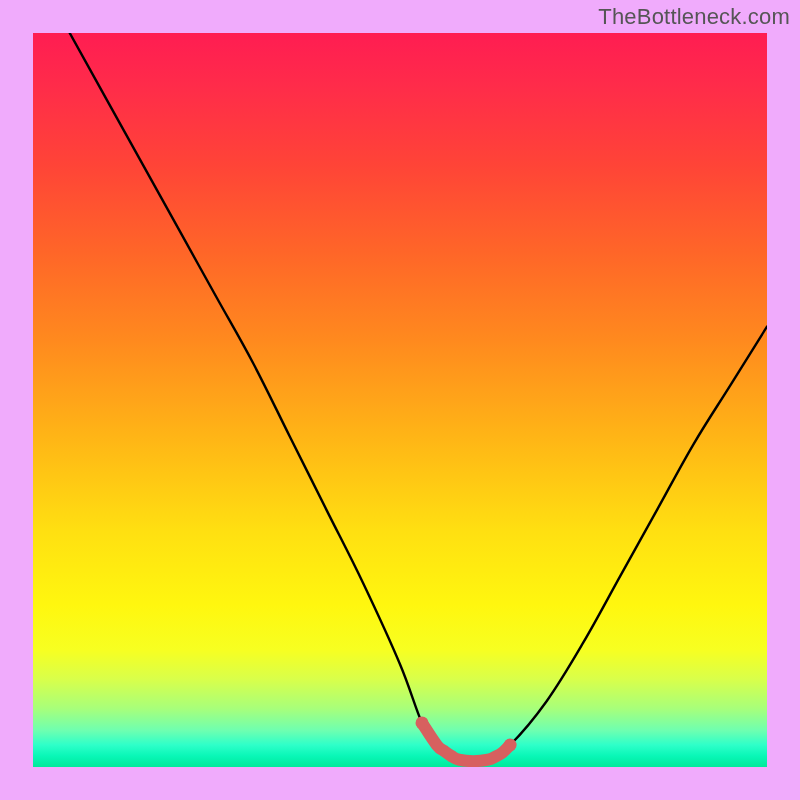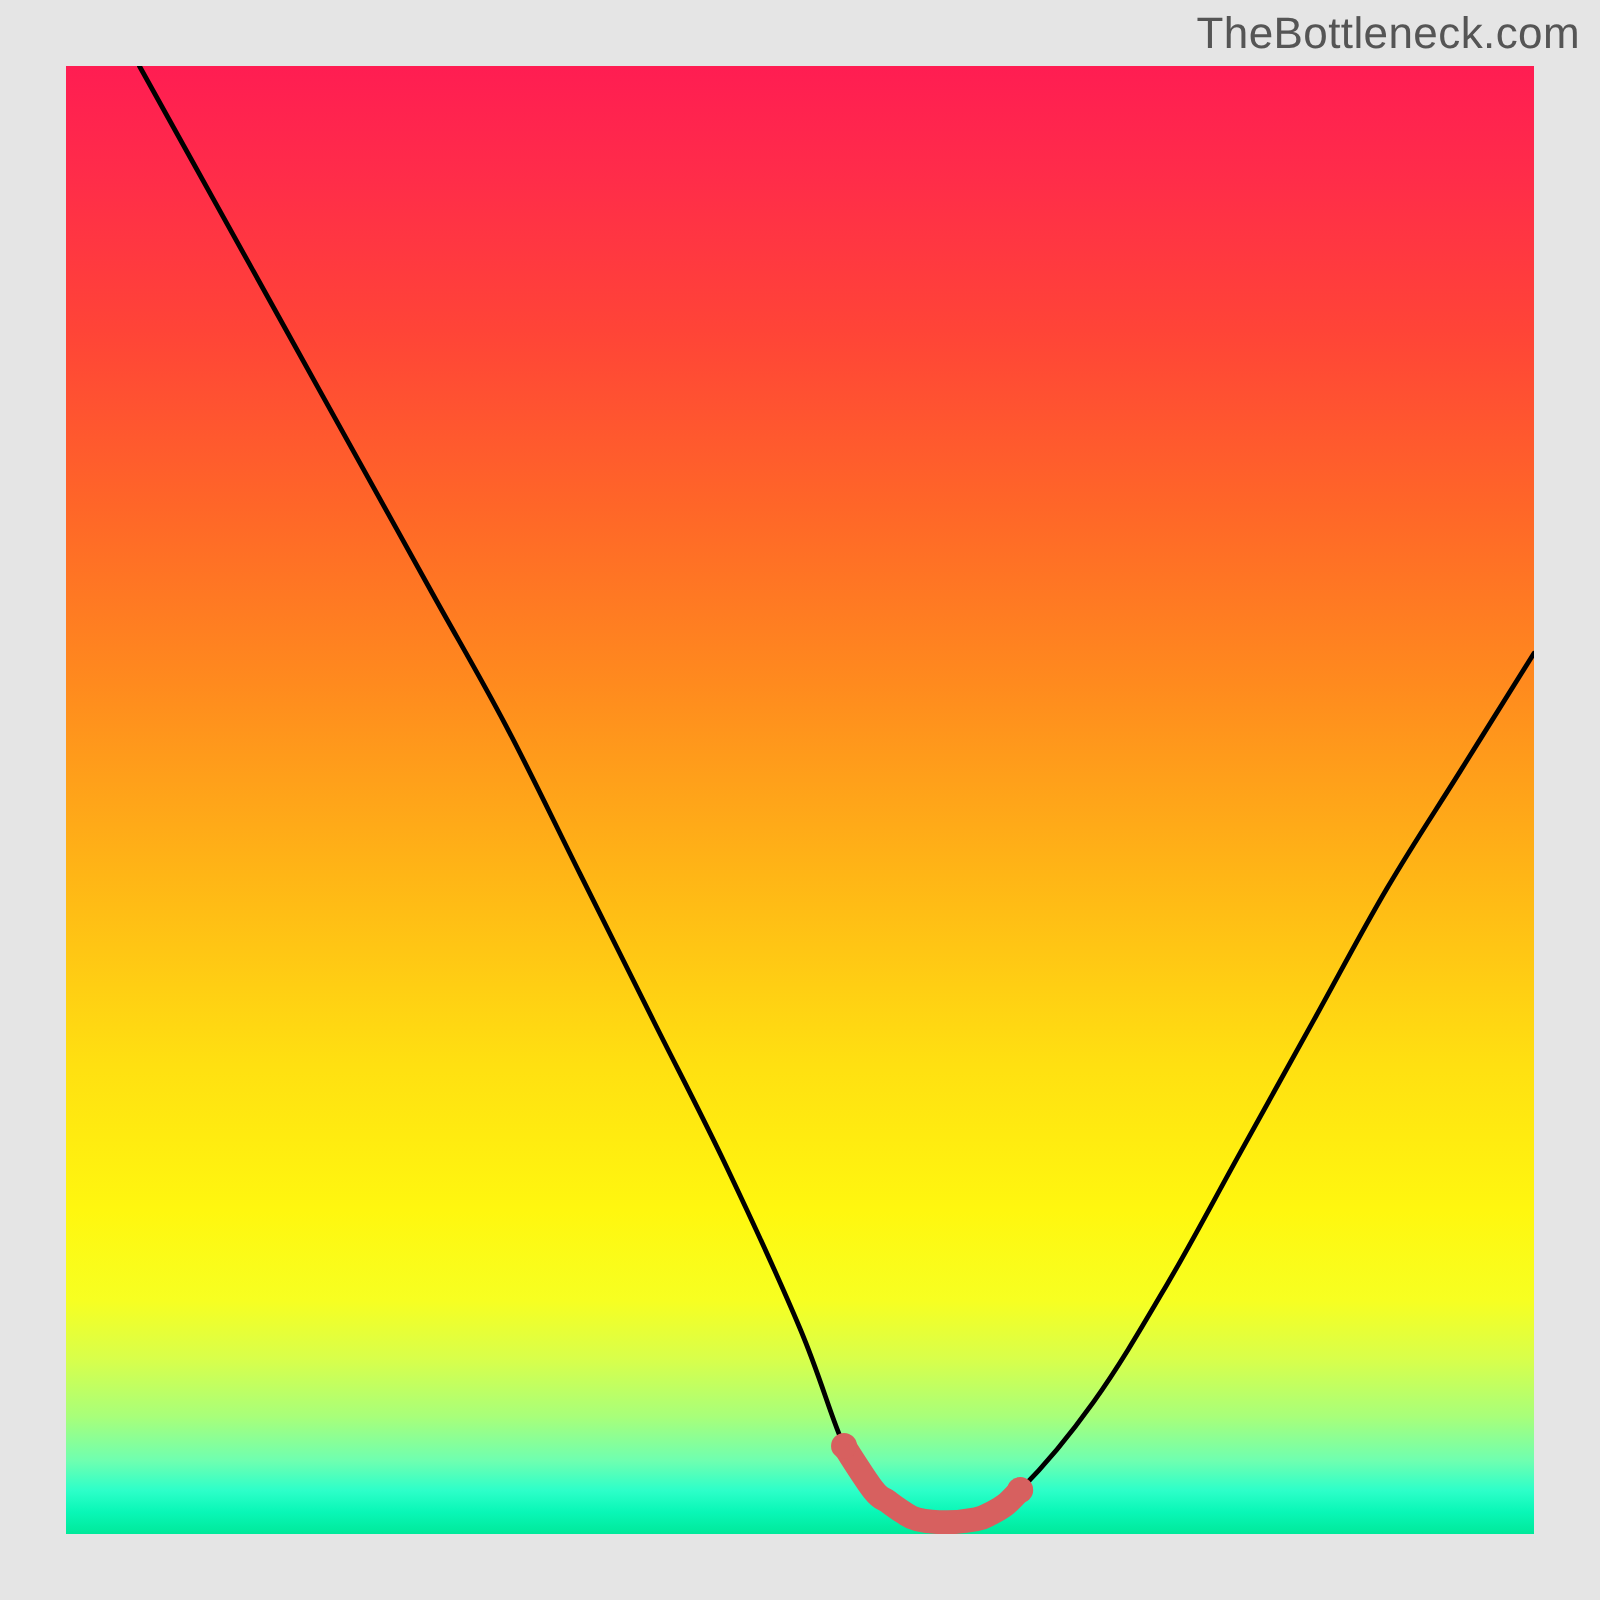--- a/index.html
+++ b/index.html
@@ -8,21 +8,21 @@
     width: 800px;
     height: 800px;
     overflow: hidden;
     background: #000;
     font-family: Arial, Helvetica, sans-serif;
   }
   .frame {
     position: relative;
     width: 800px;
     height: 800px;
-    background: #e5e5e5;
+    background: #f0abfc;
   }
   .watermark {
     position: absolute;
     top: 4px;
     right: 10px;
     color: #555;
     font-size: 22px;
     font-weight: 500;
     letter-spacing: 0.2px;
     z-index: 50;

